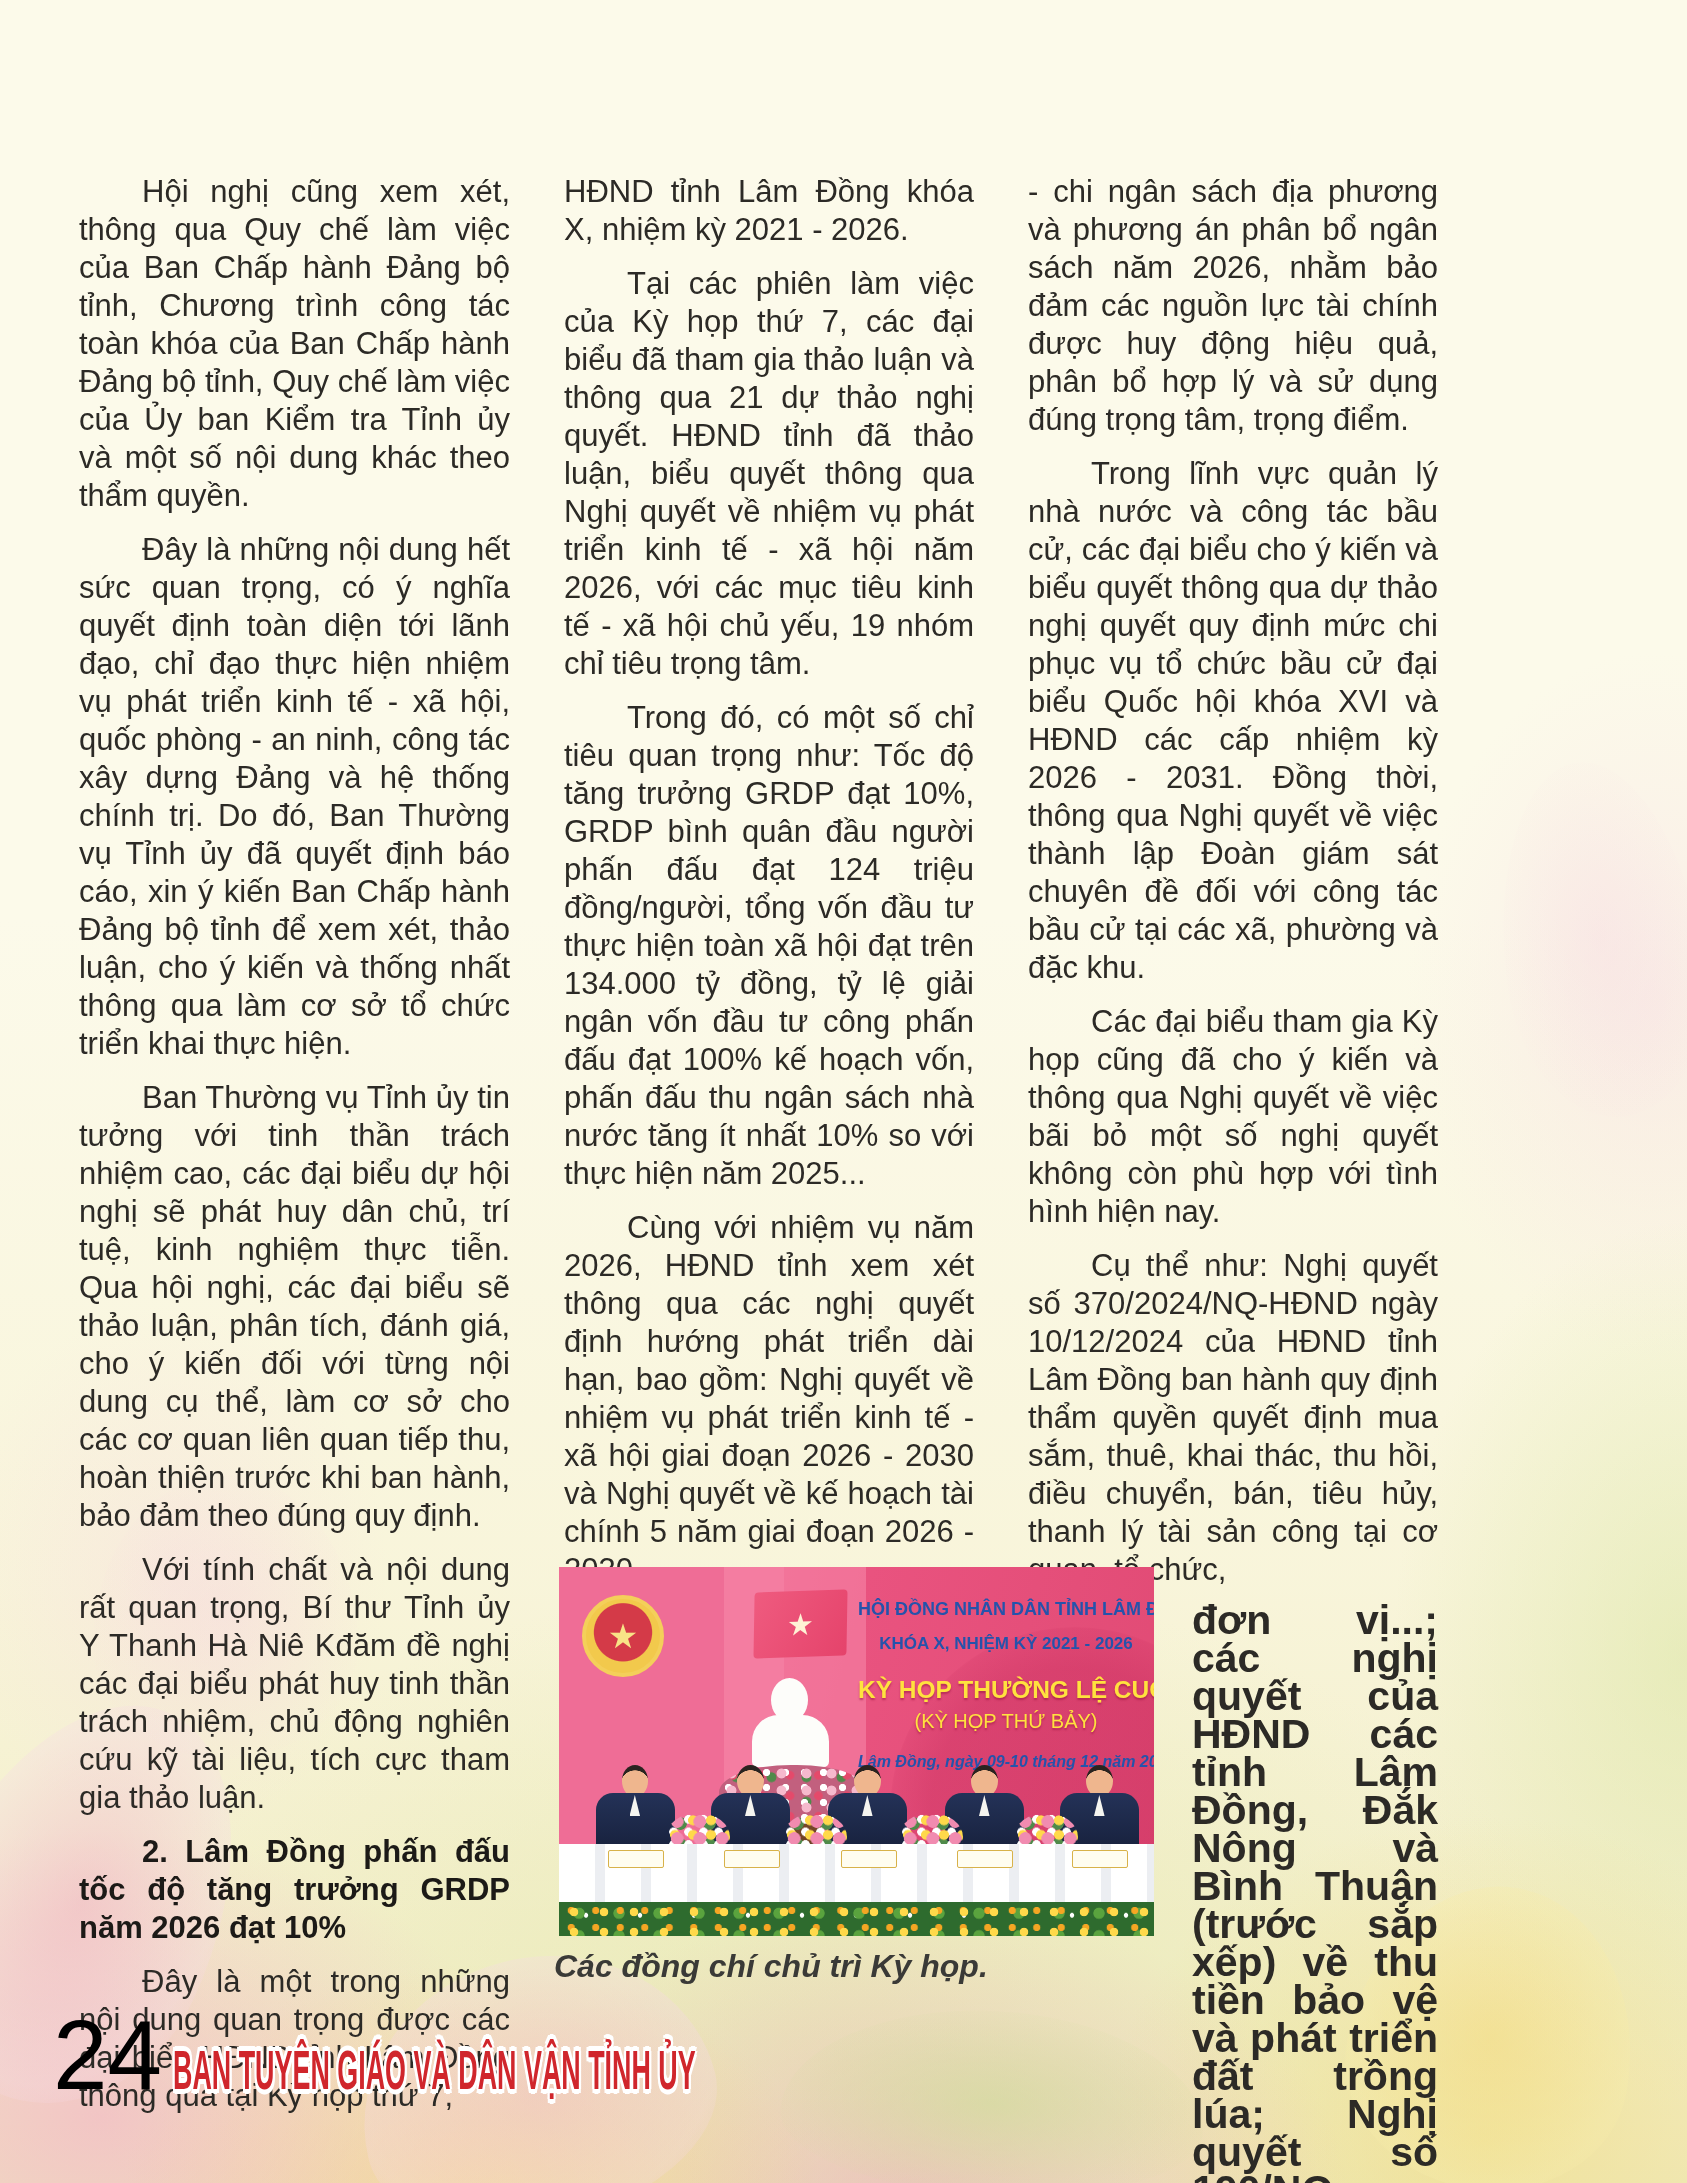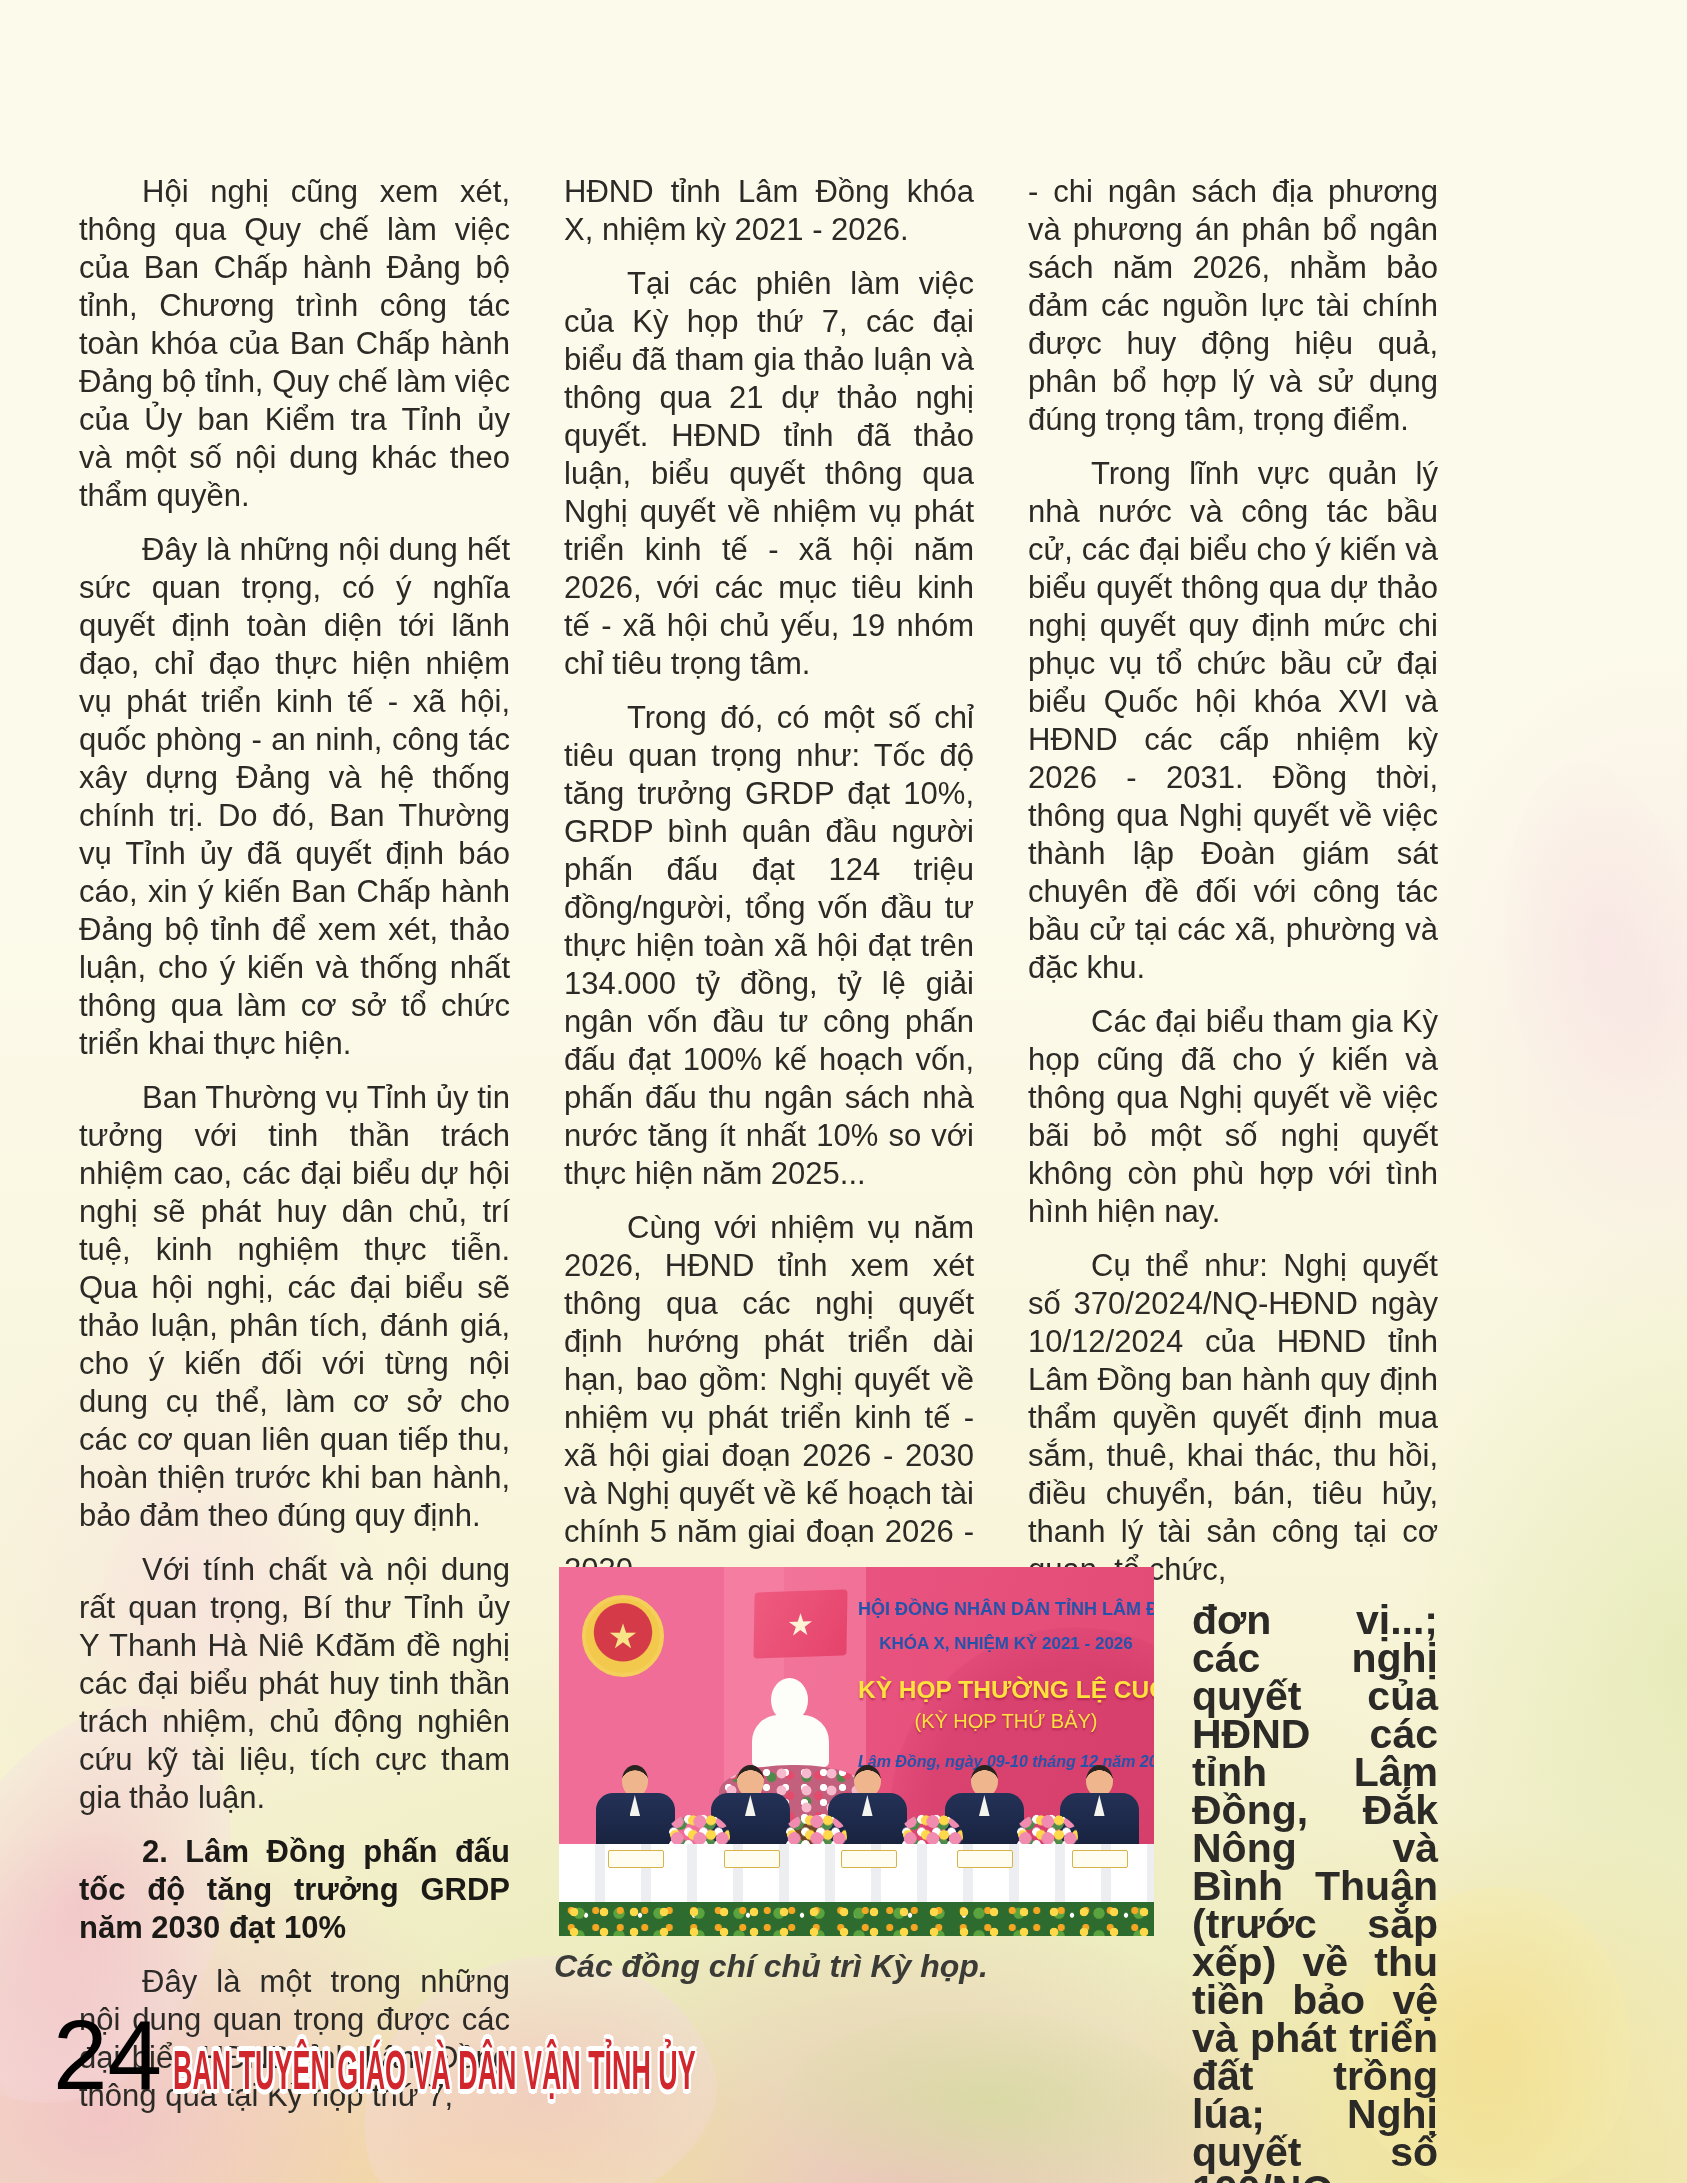--- a/index.html
+++ b/index.html
@@ -137,21 +137,21 @@
 <div class="petal pc"></div>
 <div class="petal pd"></div>
 <div class="petal pe"></div>
 <div class="petal pf"></div>
 
 <div class="col col-1">
   <p class="para indent">Hội nghị cũng xem xét, thông qua Quy chế làm việc của Ban Chấp hành Đảng bộ tỉnh, Chương trình công tác toàn khóa của Ban Chấp hành Đảng bộ tỉnh, Quy chế làm việc của Ủy ban Kiểm tra Tỉnh ủy và một số nội dung khác theo thẩm quyền.</p>
   <p class="para indent">Đây là những nội dung hết sức quan trọng, có ý nghĩa quyết định toàn diện tới lãnh đạo, chỉ đạo thực hiện nhiệm vụ phát triển kinh tế - xã hội, quốc phòng - an ninh, công tác xây dựng Đảng và hệ thống chính trị. Do đó, Ban Thường vụ Tỉnh ủy đã quyết định báo cáo, xin ý kiến Ban Chấp hành Đảng bộ tỉnh để xem xét, thảo luận, cho ý kiến và thống nhất thông qua làm cơ sở tổ chức triển khai thực hiện.</p>
   <p class="para indent">Ban Thường vụ Tỉnh ủy tin tưởng với tinh thần trách nhiệm cao, các đại biểu dự hội nghị sẽ phát huy dân chủ, trí tuệ, kinh nghiệm thực tiễn. Qua hội nghị, các đại biểu sẽ thảo luận, phân tích, đánh giá, cho ý kiến đối với từng nội dung cụ thể, làm cơ sở cho các cơ quan liên quan tiếp thu, hoàn thiện trước khi ban hành, bảo đảm theo đúng quy định.</p>
   <p class="para indent">Với tính chất và nội dung rất quan trọng, Bí thư Tỉnh ủy Y Thanh Hà Niê Kđăm đề nghị các đại biểu phát huy tinh thần trách nhiệm, chủ động nghiên cứu kỹ tài liệu, tích cực tham gia thảo luận.</p>
-  <p class="para indent heading">2. Lâm Đồng phấn đấu tốc độ tăng trưởng GRDP năm 2030 đạt 10%</p>
+  <p class="para indent heading">2. Lâm Đồng phấn đấu tốc độ tăng trưởng GRDP năm 2026 đạt 10%</p>
   <p class="para indent">Đây là một trong những nội dung quan trọng được các đại biểu HĐND tỉnh Lâm Đồng thông qua tại Kỳ họp thứ 7,</p>
 </div>
 
 <div class="col col-2">
   <p class="para">HĐND tỉnh Lâm Đồng khóa X, nhiệm kỳ 2021 - 2026.</p>
   <p class="para indent">Tại các phiên làm việc của Kỳ họp thứ 7, các đại biểu đã tham gia thảo luận và thông qua 21 dự thảo nghị quyết. HĐND tỉnh đã thảo luận, biểu quyết thông qua Nghị quyết về nhiệm vụ phát triển kinh tế - xã hội năm 2026, với các mục tiêu kinh tế - xã hội chủ yếu, 19 nhóm chỉ tiêu trọng tâm.</p>
   <p class="para indent">Trong đó, có một số chỉ tiêu quan trọng như: Tốc độ tăng trưởng GRDP đạt 10%, GRDP bình quân đầu người phấn đấu đạt 124 triệu đồng/người, tổng vốn đầu tư thực hiện toàn xã hội đạt trên 134.000 tỷ đồng, tỷ lệ giải ngân vốn đầu tư công phấn đấu đạt 100% kế hoạch vốn, phấn đấu thu ngân sách nhà nước tăng ít nhất 10% so với thực hiện năm 2025...</p>
   <p class="para indent">Cùng với nhiệm vụ năm 2026, HĐND tỉnh xem xét thông qua các nghị quyết định hướng phát triển dài hạn, bao gồm: Nghị quyết về nhiệm vụ phát triển kinh tế - xã hội giai đoạn 2026 - 2030 và Nghị quyết về kế hoạch tài chính 5 năm giai đoạn 2026 - 2030.</p>
   <p class="para indent">Kỳ họp cũng dành thời gian thảo luận Dự thảo Nghị quyết về dự toán thu ngân sách nhà nước trên địa bàn, dự toán thu</p>
 </div>

